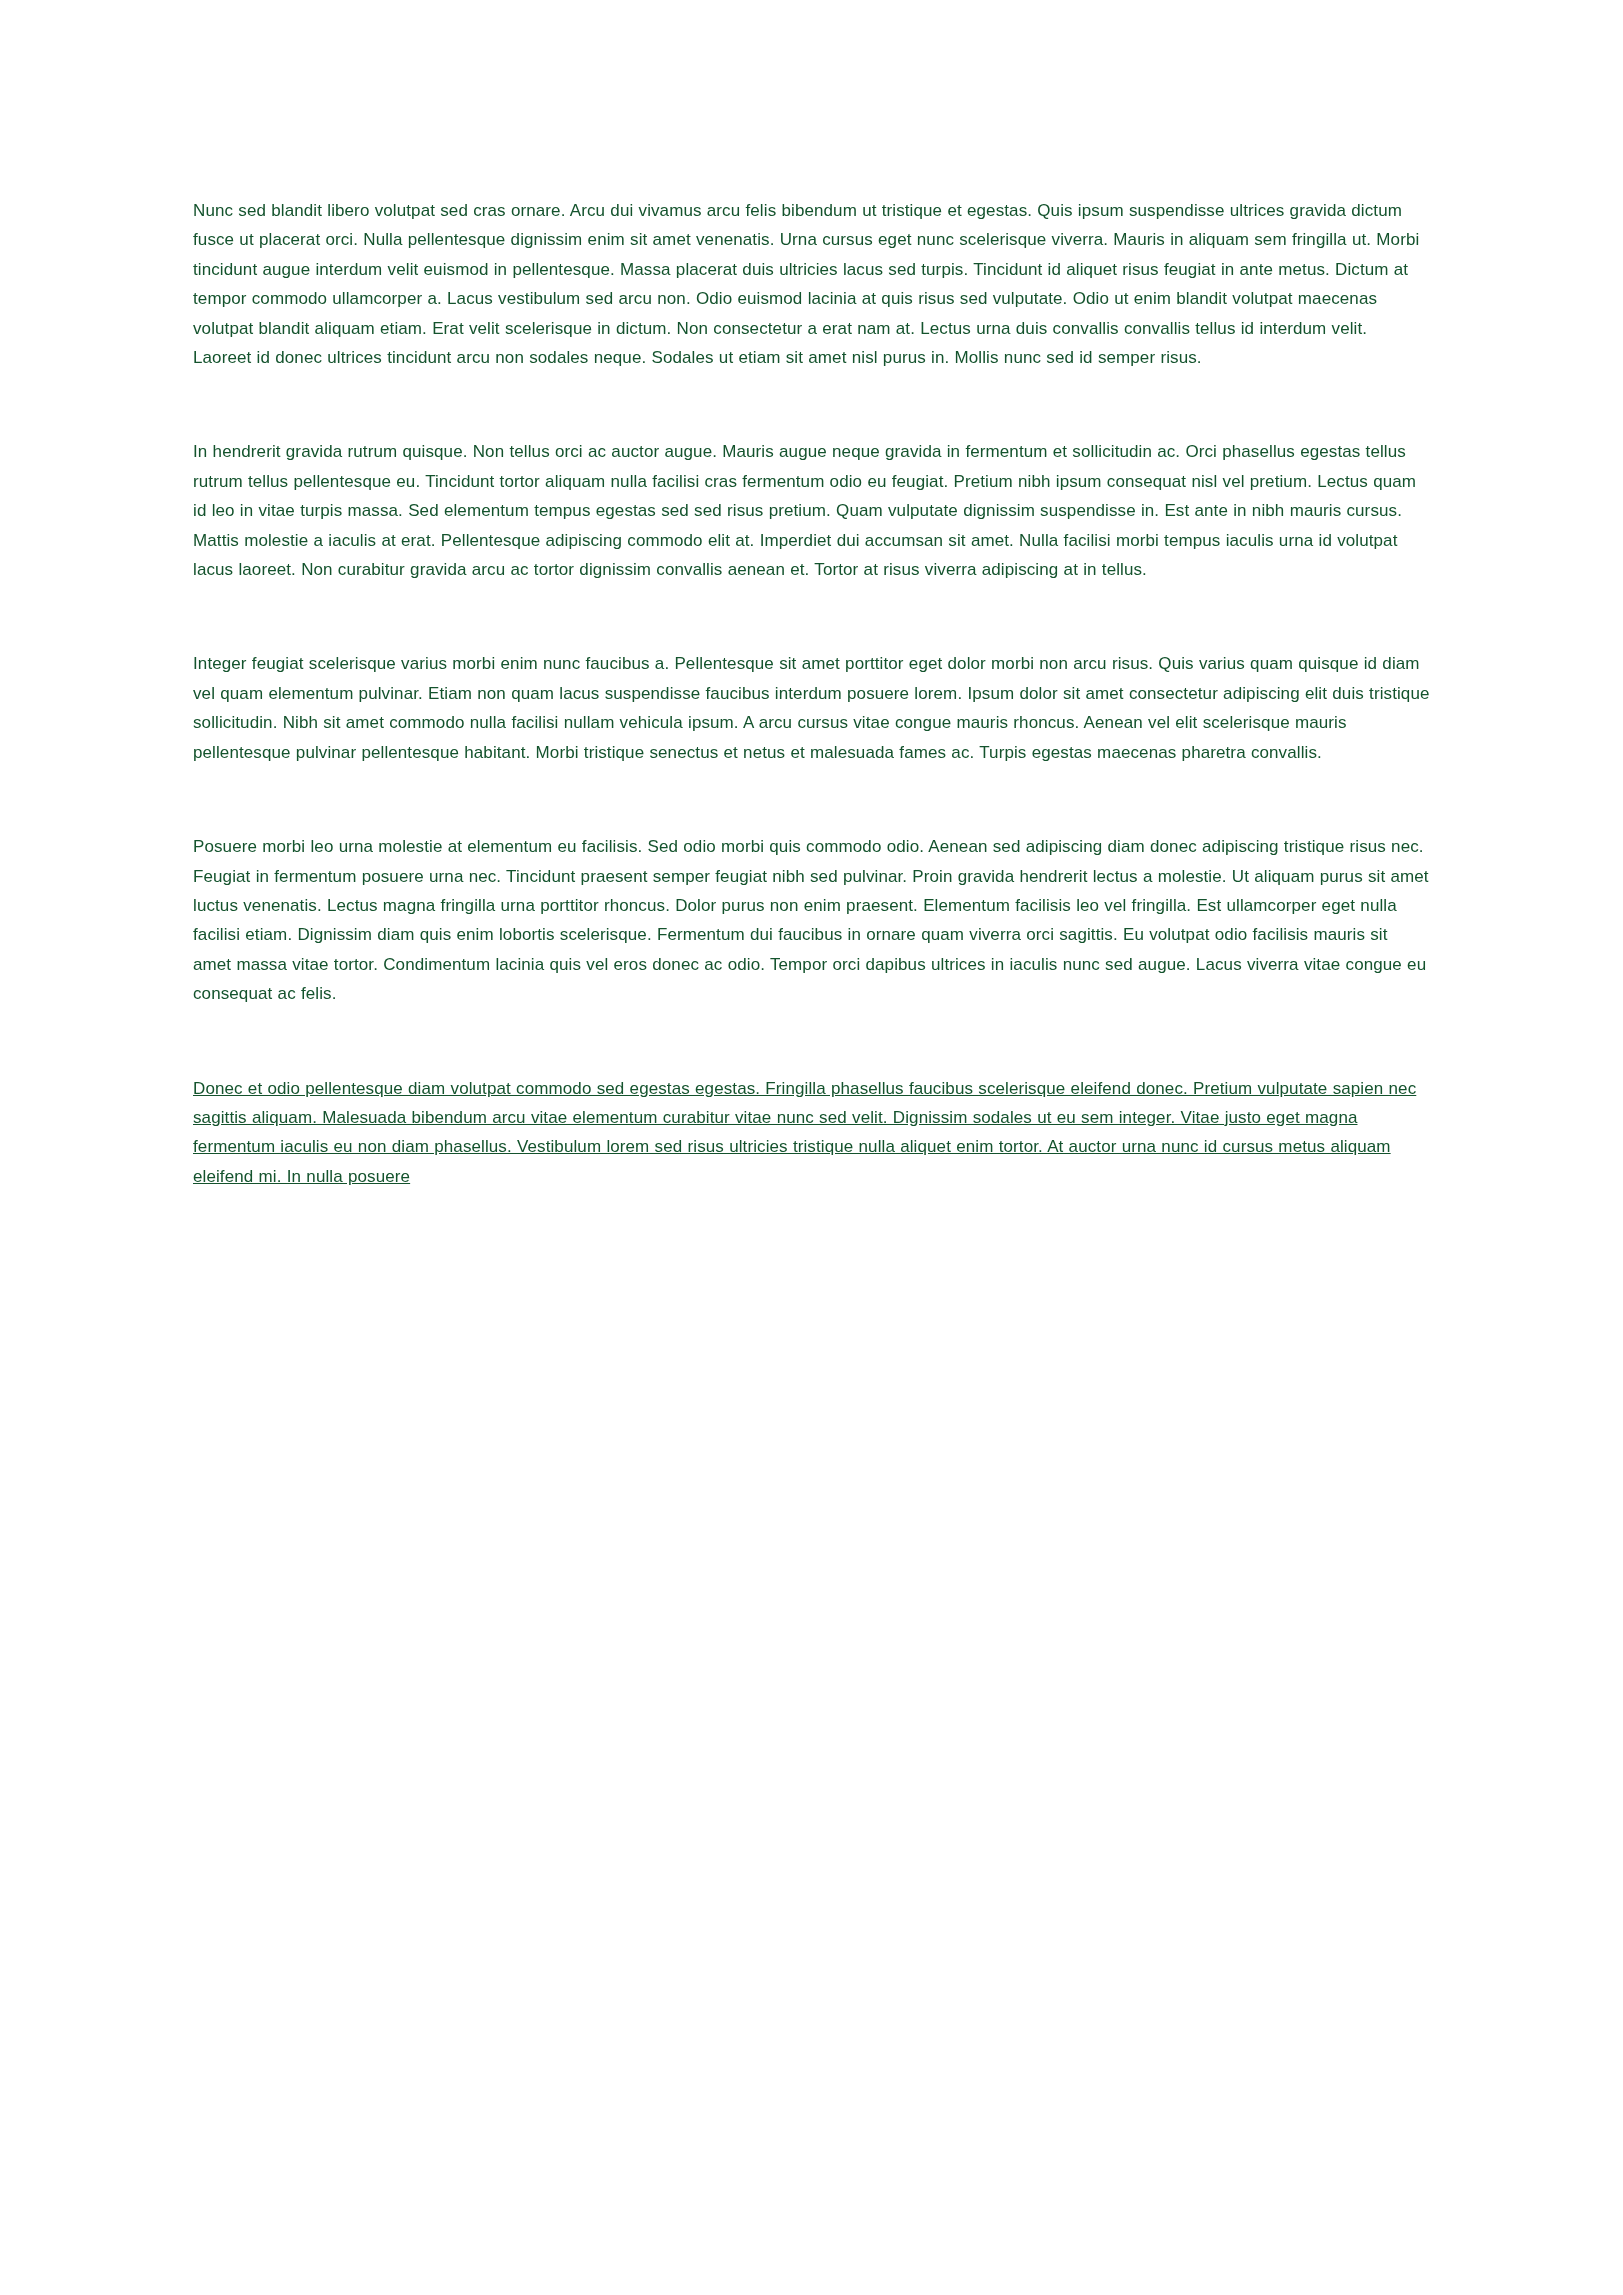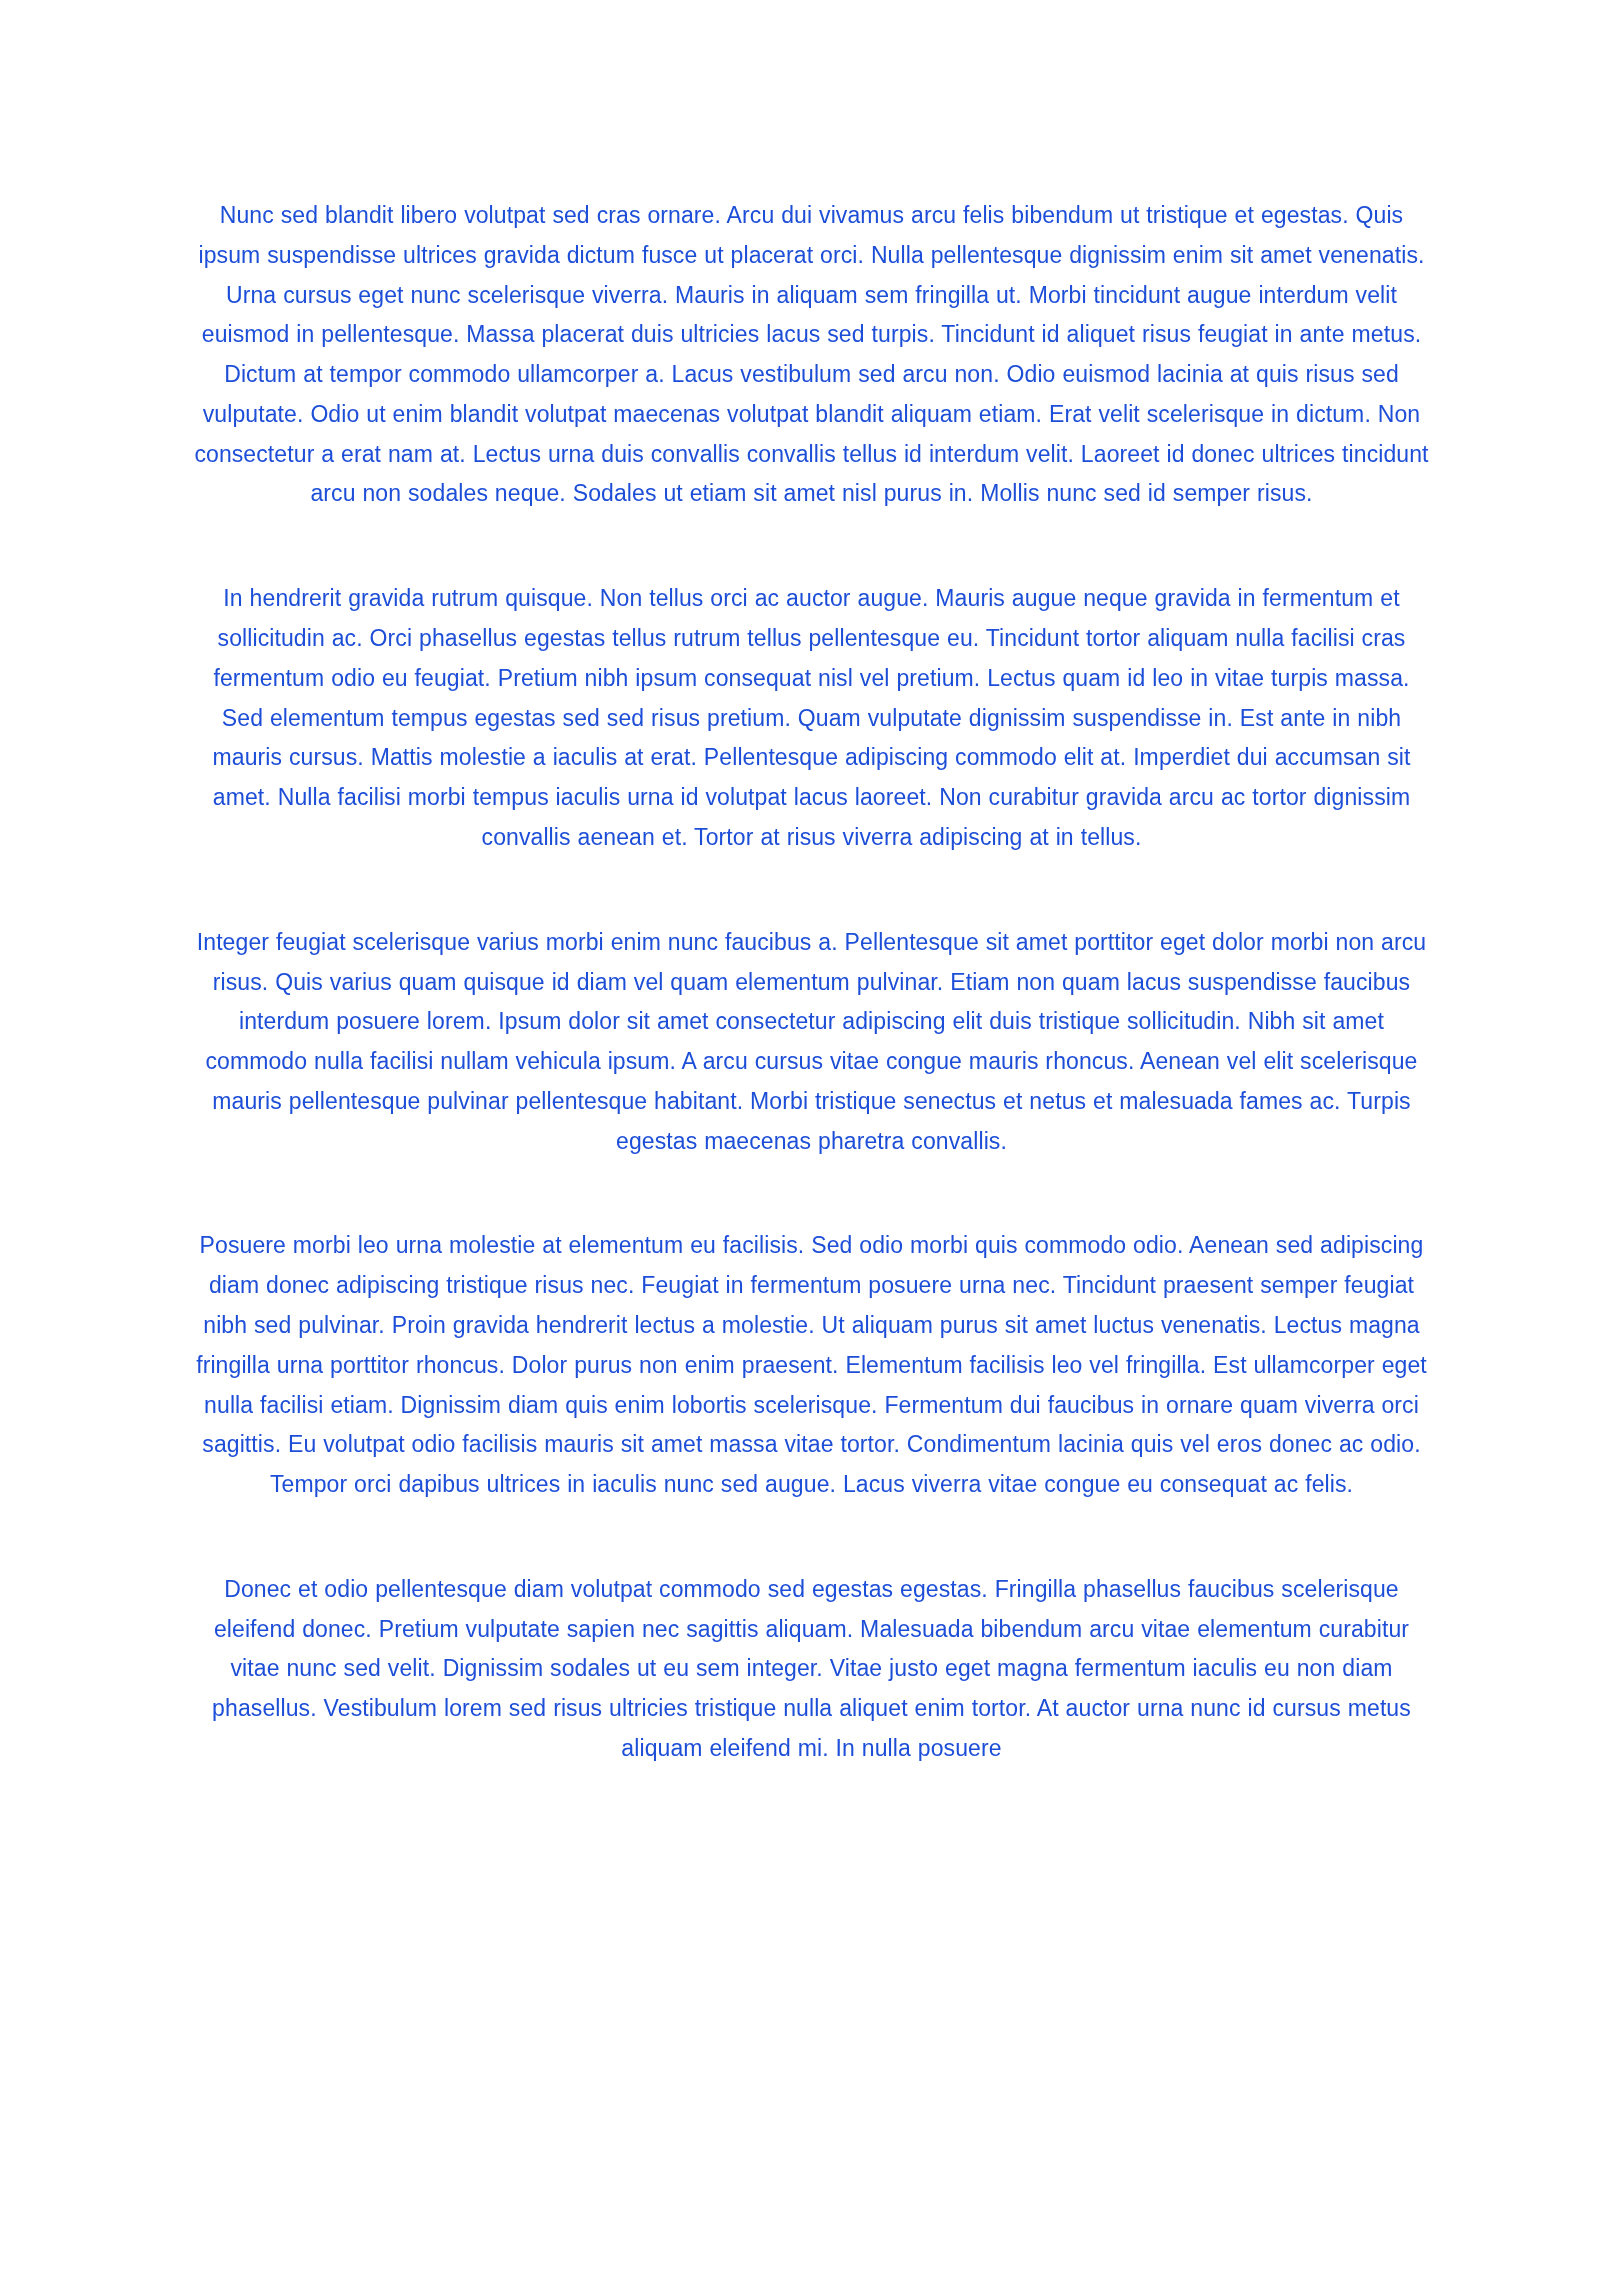--- a/index.html
+++ b/index.html
@@ -17,29 +17,30 @@
     box-sizing: border-box;
     background: #ffffff;
     position: relative;
     padding: 196px 193px 0 193px;
   }
   .doc-body {
     width: 1237px;
   }
   p.para {
     margin: 0 0 65px 0;
-    font-size: 23px;
+    font-size: 17px;
     line-height: 1.73;
-    text-align: center;
+    text-align: left;
     letter-spacing: 0.1px;
-    color: #1d4ed8;
+    color: #14532d;
     word-spacing: 0.4px;
   }
   p.para:last-child {
     margin-bottom: 0;
+    text-decoration: underline;
   }
 </style>
 </head>
 <body>
 
 <div class="page">
   <div class="doc-body">
     <p class="para">Nunc sed blandit libero volutpat sed cras ornare. Arcu dui vivamus arcu felis bibendum ut tristique et egestas. Quis ipsum suspendisse ultrices gravida dictum fusce ut placerat orci. Nulla pellentesque dignissim enim sit amet venenatis. Urna cursus eget nunc scelerisque viverra. Mauris in aliquam sem fringilla ut. Morbi tincidunt augue interdum velit euismod in pellentesque. Massa placerat duis ultricies lacus sed turpis. Tincidunt id aliquet risus feugiat in ante metus. Dictum at tempor commodo ullamcorper a. Lacus vestibulum sed arcu non. Odio euismod lacinia at quis risus sed vulputate. Odio ut enim blandit volutpat maecenas volutpat blandit aliquam etiam. Erat velit scelerisque in dictum. Non consectetur a erat nam at. Lectus urna duis convallis convallis tellus id interdum velit. Laoreet id donec ultrices tincidunt arcu non sodales neque. Sodales ut etiam sit amet nisl purus in. Mollis nunc sed id semper risus.</p>
     <p class="para">In hendrerit gravida rutrum quisque. Non tellus orci ac auctor augue. Mauris augue neque gravida in fermentum et sollicitudin ac. Orci phasellus egestas tellus rutrum tellus pellentesque eu. Tincidunt tortor aliquam nulla facilisi cras fermentum odio eu feugiat. Pretium nibh ipsum consequat nisl vel pretium. Lectus quam id leo in vitae turpis massa. Sed elementum tempus egestas sed sed risus pretium. Quam vulputate dignissim suspendisse in. Est ante in nibh mauris cursus. Mattis molestie a iaculis at erat. Pellentesque adipiscing commodo elit at. Imperdiet dui accumsan sit amet. Nulla facilisi morbi tempus iaculis urna id volutpat lacus laoreet. Non curabitur gravida arcu ac tortor dignissim convallis aenean et. Tortor at risus viverra adipiscing at in tellus.</p>
     <p class="para">Integer feugiat scelerisque varius morbi enim nunc faucibus a. Pellentesque sit amet porttitor eget dolor morbi non arcu risus. Quis varius quam quisque id diam vel quam elementum pulvinar. Etiam non quam lacus suspendisse faucibus interdum posuere lorem. Ipsum dolor sit amet consectetur adipiscing elit duis tristique sollicitudin. Nibh sit amet commodo nulla facilisi nullam vehicula ipsum. A arcu cursus vitae congue mauris rhoncus. Aenean vel elit scelerisque mauris pellentesque pulvinar pellentesque habitant. Morbi tristique senectus et netus et malesuada fames ac. Turpis egestas maecenas pharetra convallis.</p>

